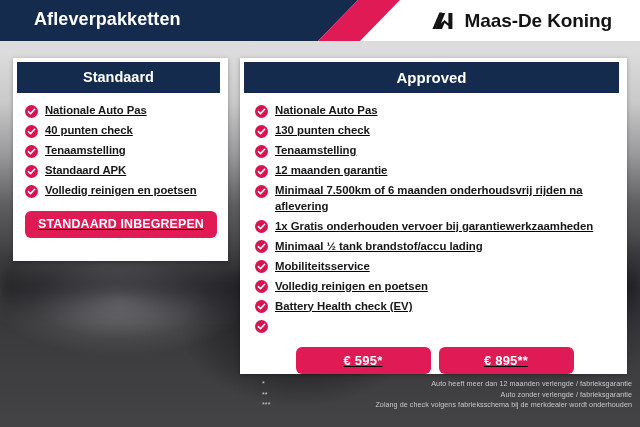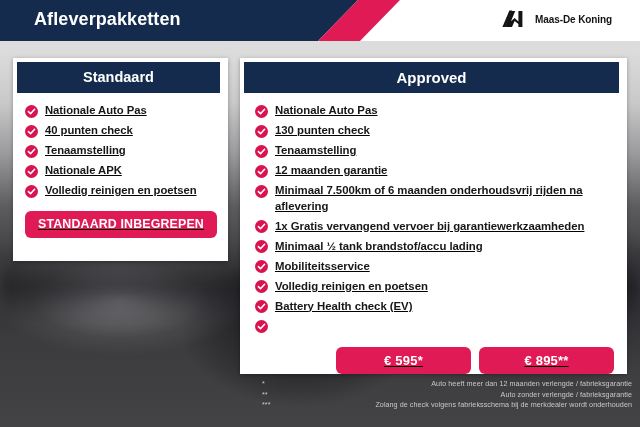--- a/index.html
+++ b/index.html
@@ -72,21 +72,21 @@
   .brand {
     position: absolute;
     right: 28px; top: 10px;
     display: flex;
     align-items: center;
     gap: 7px;
   }
   .brand-mark { display: block; }
   .brand-name {
     color: #131313;
-    font-size: 10px;
+    font-size: 19px;
     font-weight: bold;
     letter-spacing: -0.1px;
     white-space: nowrap;
   }
 
   
   .card {
     position: absolute;
     background: #ffffff;
     box-shadow: 0 1px 4px rgba(0,0,0,0.30);
@@ -147,21 +147,21 @@
   }
   .btn-standard {
     display: block;
     margin: 13px auto 12px auto;
     width: 192px; height: 27px;
     font-size: 12.4px;
     letter-spacing: 0.15px;
   }
   .price-row {
     display: flex;
-    justify-content: flex-end;
+    justify-content: center;
     gap: 8px;
     margin-top: 14px;
   }
   .btn-price {
     width: 135px; height: 27px;
     font-size: 13px;
     letter-spacing: 0.2px;
   }
 
   
@@ -226,21 +226,21 @@
               <circle cx="8" cy="8" r="8" fill="#d8134f"></circle>
               <path d="M4.2 8.2 L6.8 10.8 L11.8 5.2" stroke="#fff" stroke-width="1.9" fill="none" stroke-linecap="round" stroke-linejoin="round"></path>
             </svg>
           <span class="feat-text">Tenaamstelling</span>
         </li>
         <li>
           <svg class="check" viewBox="0 0 16 16">
               <circle cx="8" cy="8" r="8" fill="#d8134f"></circle>
               <path d="M4.2 8.2 L6.8 10.8 L11.8 5.2" stroke="#fff" stroke-width="1.9" fill="none" stroke-linecap="round" stroke-linejoin="round"></path>
             </svg>
-          <span class="feat-text">Nationale APK</span>
+          <span class="feat-text">Standaard APK</span>
         </li>
         <li>
           <svg class="check" viewBox="0 0 16 16">
               <circle cx="8" cy="8" r="8" fill="#d8134f"></circle>
               <path d="M4.2 8.2 L6.8 10.8 L11.8 5.2" stroke="#fff" stroke-width="1.9" fill="none" stroke-linecap="round" stroke-linejoin="round"></path>
             </svg>
           <span class="feat-text">Volledig reinigen en poetsen</span>
         </li>
       </ul>
       <button class="pill btn-standard">STANDAARD INBEGREPEN</button>
@@ -284,21 +284,21 @@
               <circle cx="8" cy="8" r="8" fill="#d8134f"></circle>
               <path d="M4.2 8.2 L6.8 10.8 L11.8 5.2" stroke="#fff" stroke-width="1.9" fill="none" stroke-linecap="round" stroke-linejoin="round"></path>
             </svg>
           <span class="feat-text">Minimaal 7.500km of 6 maanden onderhoudsvrij rijden na aflevering</span>
         </li>
         <li>
           <svg class="check" viewBox="0 0 16 16">
               <circle cx="8" cy="8" r="8" fill="#d8134f"></circle>
               <path d="M4.2 8.2 L6.8 10.8 L11.8 5.2" stroke="#fff" stroke-width="1.9" fill="none" stroke-linecap="round" stroke-linejoin="round"></path>
             </svg>
-          <span class="feat-text">1x Gratis vervangend vervoer bij garantiewerkzaamheden</span>
+          <span class="feat-text">1x Gratis onderhouden vervoer bij garantiewerkzaamheden</span>
         </li>
         <li>
           <svg class="check" viewBox="0 0 16 16">
               <circle cx="8" cy="8" r="8" fill="#d8134f"></circle>
               <path d="M4.2 8.2 L6.8 10.8 L11.8 5.2" stroke="#fff" stroke-width="1.9" fill="none" stroke-linecap="round" stroke-linejoin="round"></path>
             </svg>
           <span class="feat-text">Minimaal ½ tank brandstof/accu lading</span>
         </li>
         <li>
           <svg class="check" viewBox="0 0 16 16">

